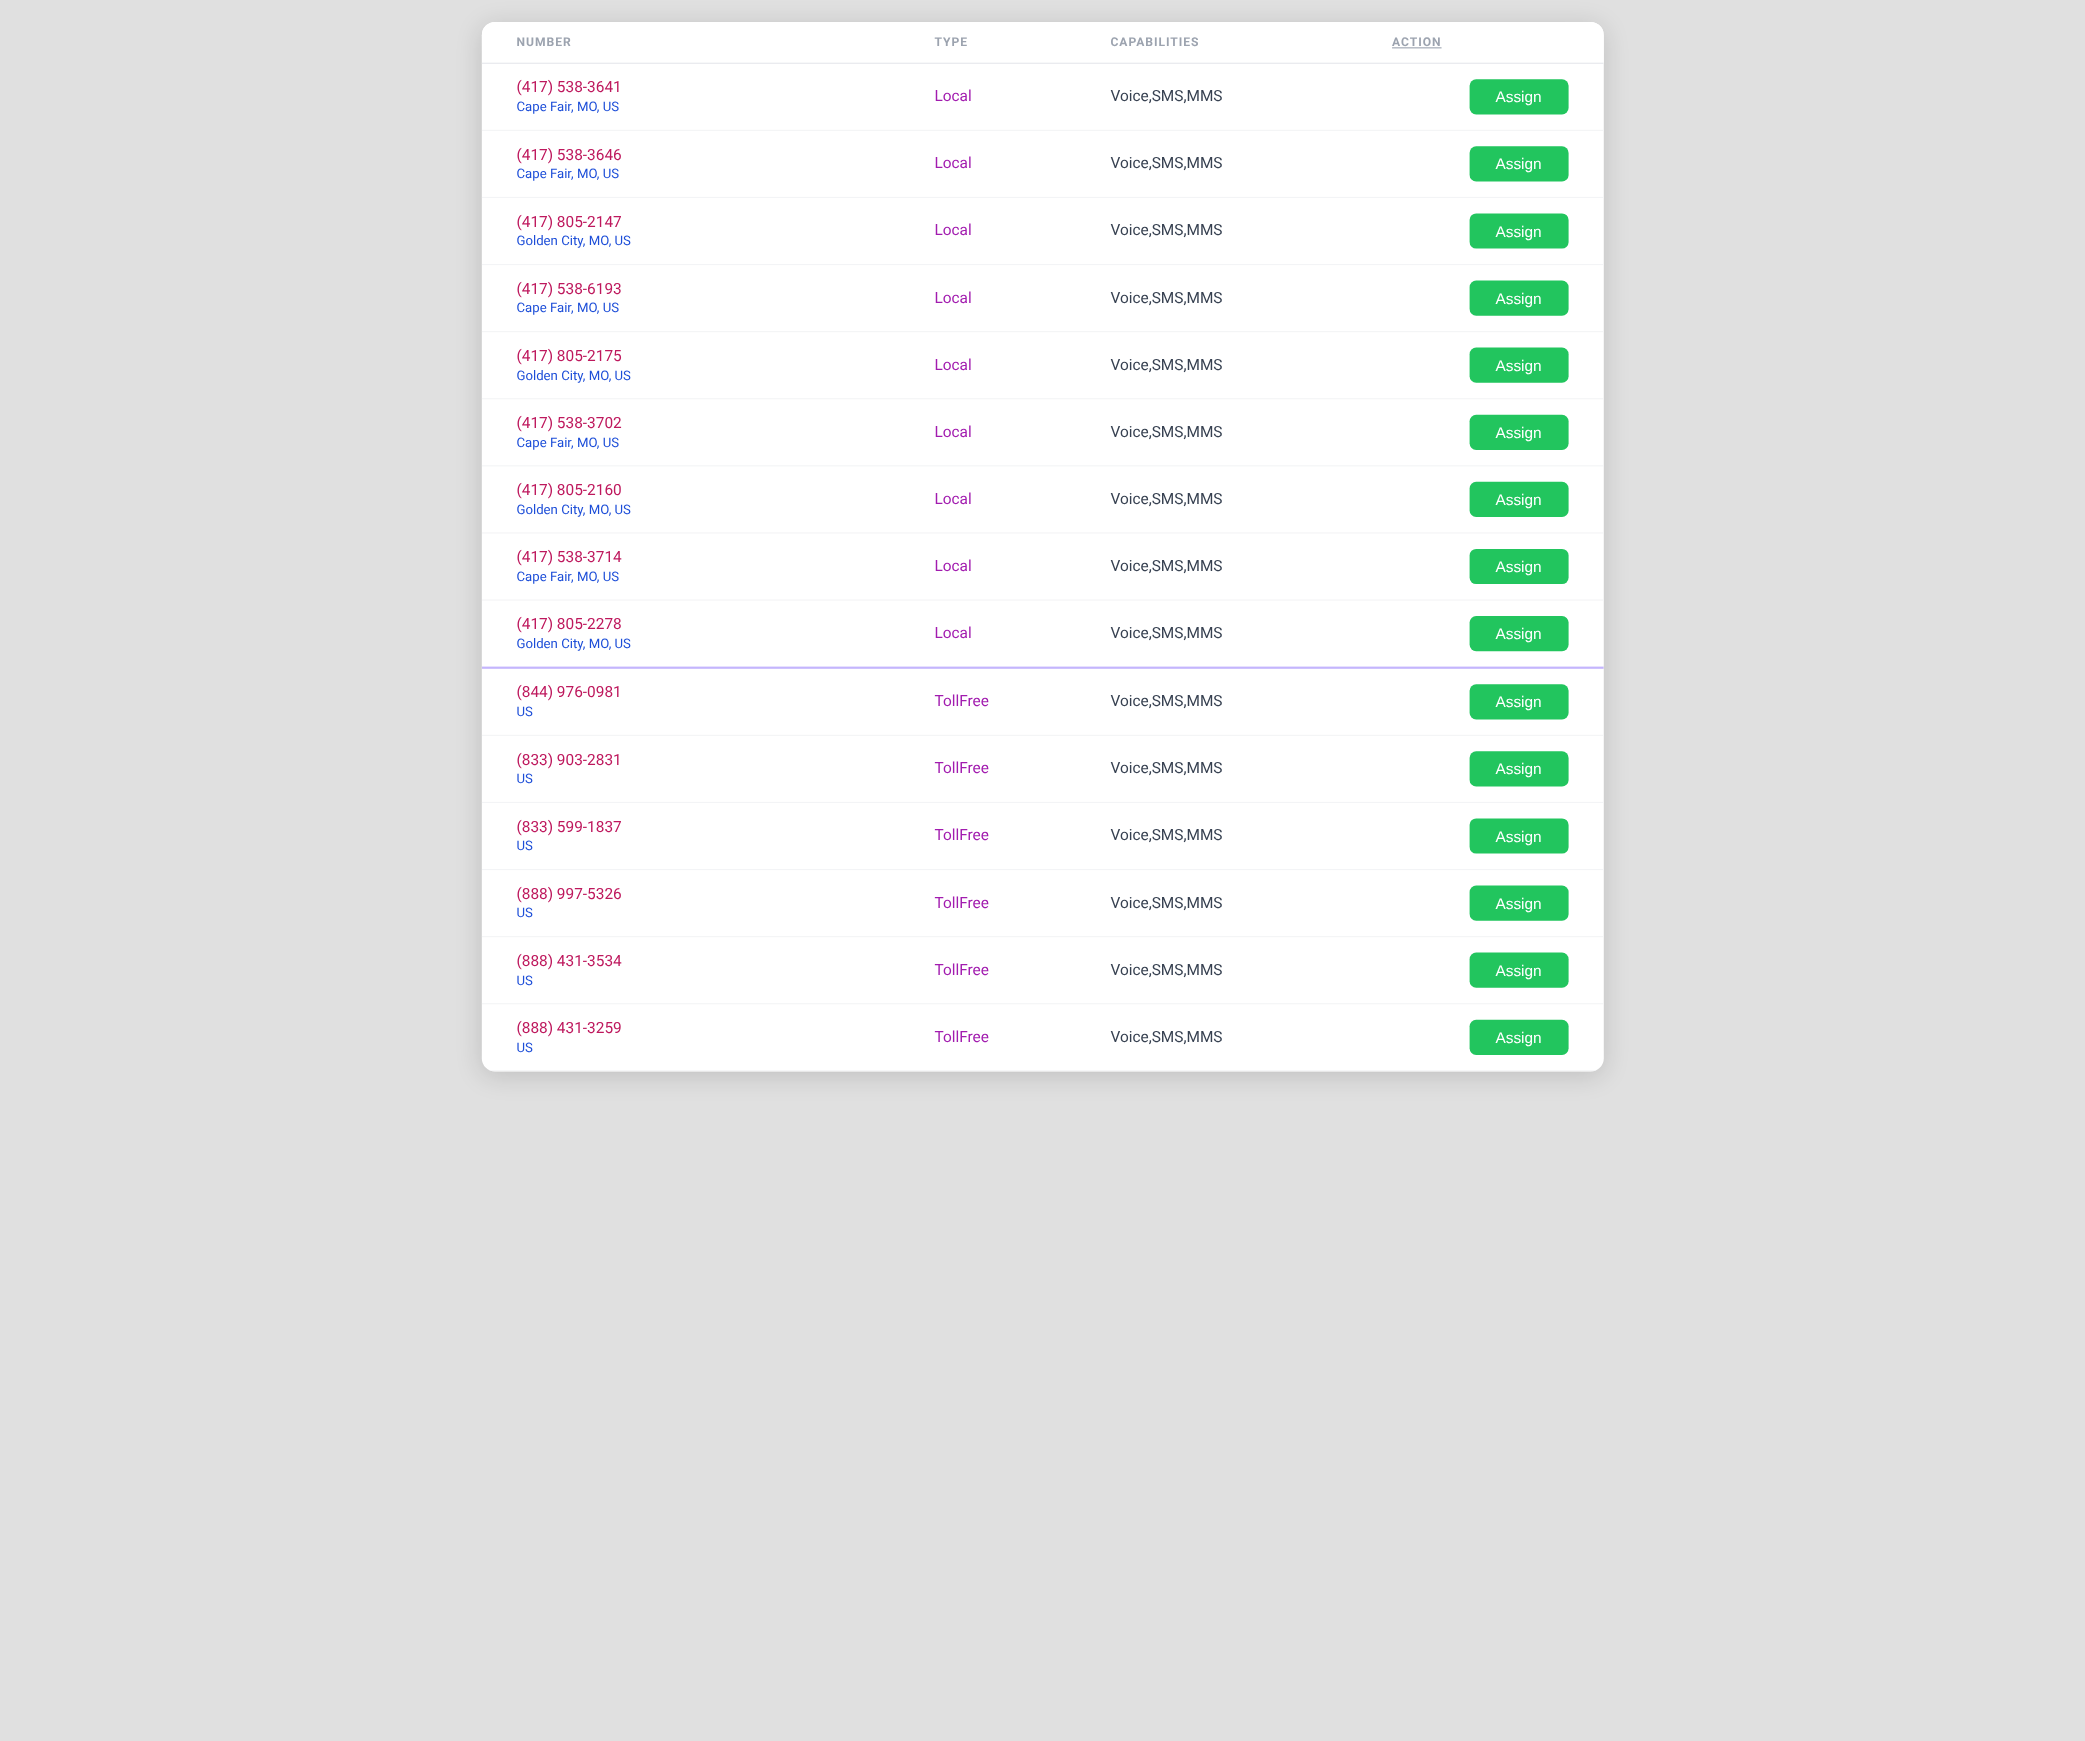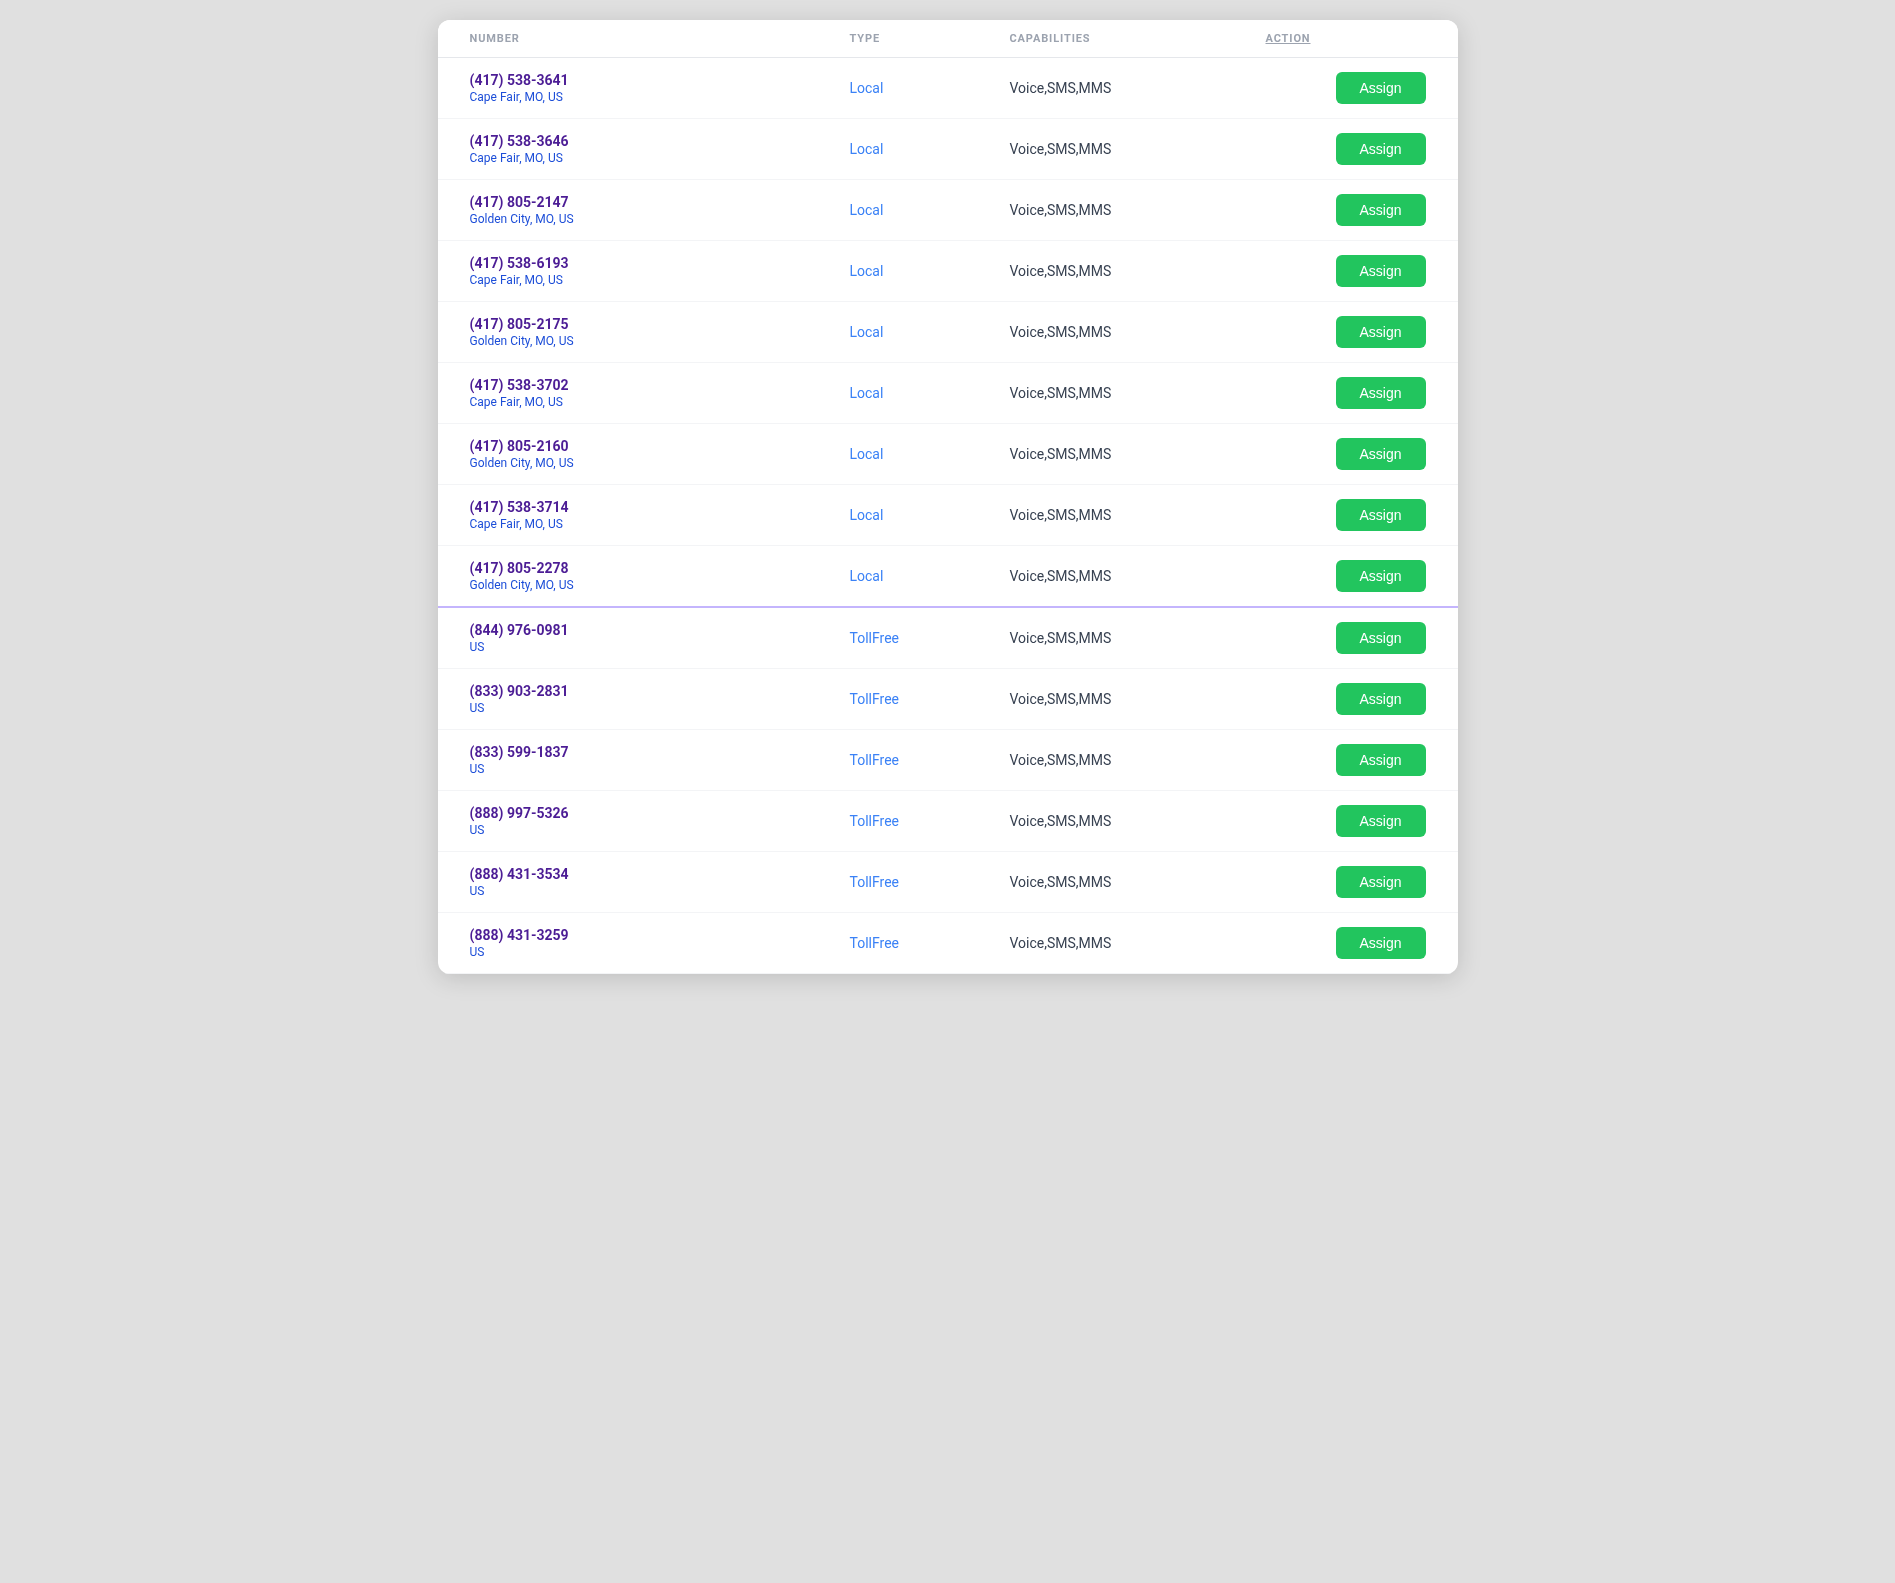--- a/index.html
+++ b/index.html
@@ -64,32 +64,32 @@
     }
 
     .number-cell {
       display: flex;
       flex-direction: column;
       gap: 2px;
     }
 
     .phone-number {
       font-size: 14px;
-      font-weight: 700;
-      color: #4c1d95;
+      font-weight: 400;
+      color: #be185d;
     }
 
     .phone-location {
       font-size: 12px;
       color: #1d4ed8;
     }
 
     .type-cell {
       font-size: 14px;
-      color: #3b82f6;
+      color: #a21caf;
     }
 
     .capabilities-cell {
       font-size: 14px;
       color: #374151;
     }
 
     .action-cell {
       display: flex;
       justify-content: flex-end;

